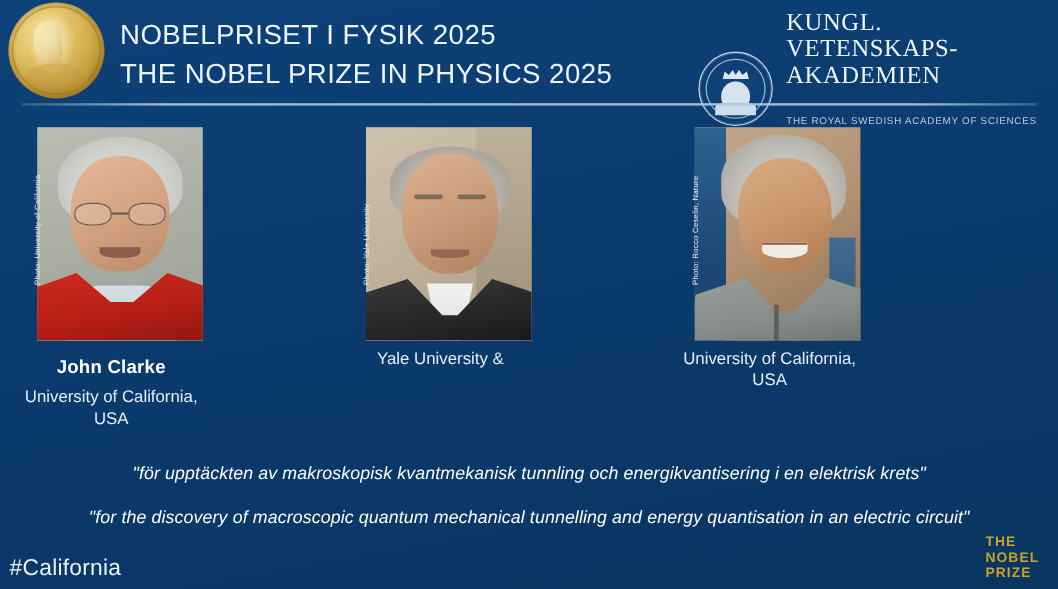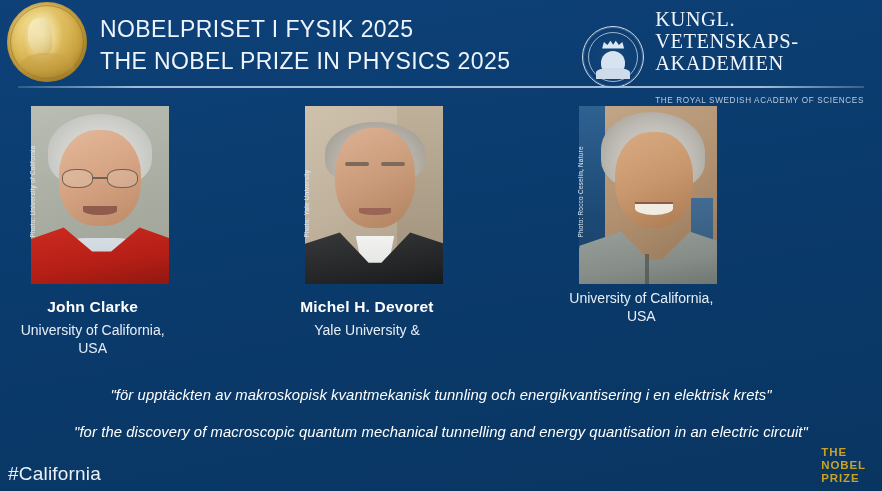--- a/index.html
+++ b/index.html
@@ -52,21 +52,21 @@
 
   .titles { position: absolute; left: 100px; top: 14px; }
   .title-line {
     color: #eef4fb; letter-spacing: .4px;
     font-size: 23px; font-weight: 400; line-height: 30px;
     white-space: nowrap;
   }
   .title-line.sv { margin-bottom: 2px; }
 
   
-  .academy { position: absolute; right: 18px; top: 6px; display: flex; align-items: center; }
+  .academy { position: absolute; right: 18px; top: 6px; display: flex; align-items: flex-end; }
   .academy-seal {
     width: 62px; height: 62px; border-radius: 50%;
     border: 1.6px solid #cfdcea;
     position: relative; margin-right: 11px; margin-top: 2px;
     background: radial-gradient(circle at 50% 50%, #12467e 0%, #0b3a6c 100%);
     overflow: hidden; flex: none;
   }
   .academy-seal .ring2 { position: absolute; inset: 5px; border-radius: 50%; border: 1px solid rgba(207,220,234,.75); }
   .academy-seal .crown {
     position: absolute; left: 50%; top: 13px; transform: translateX(-50%);
@@ -337,21 +337,20 @@
           <div class="brow">
               <i></i>
               <i></i>
             </div>
           <div class="mouth"></div>
           <div class="shirt"></div>
           <div class="sweater"></div>
         </div>
         <div class="credit">Photo: Yale University</div>
       </div>
-      <div class="name">Michel H. Devoret</div>
       <div class="affil">
         <div>Yale University &amp;</div>
       </div>
     </div>
 
     <div class="laureate">
       <div class="photo-wrap">
         <div class="photo p3">
           <div class="bluebar"></div>
           <div class="bluebar2"></div>

